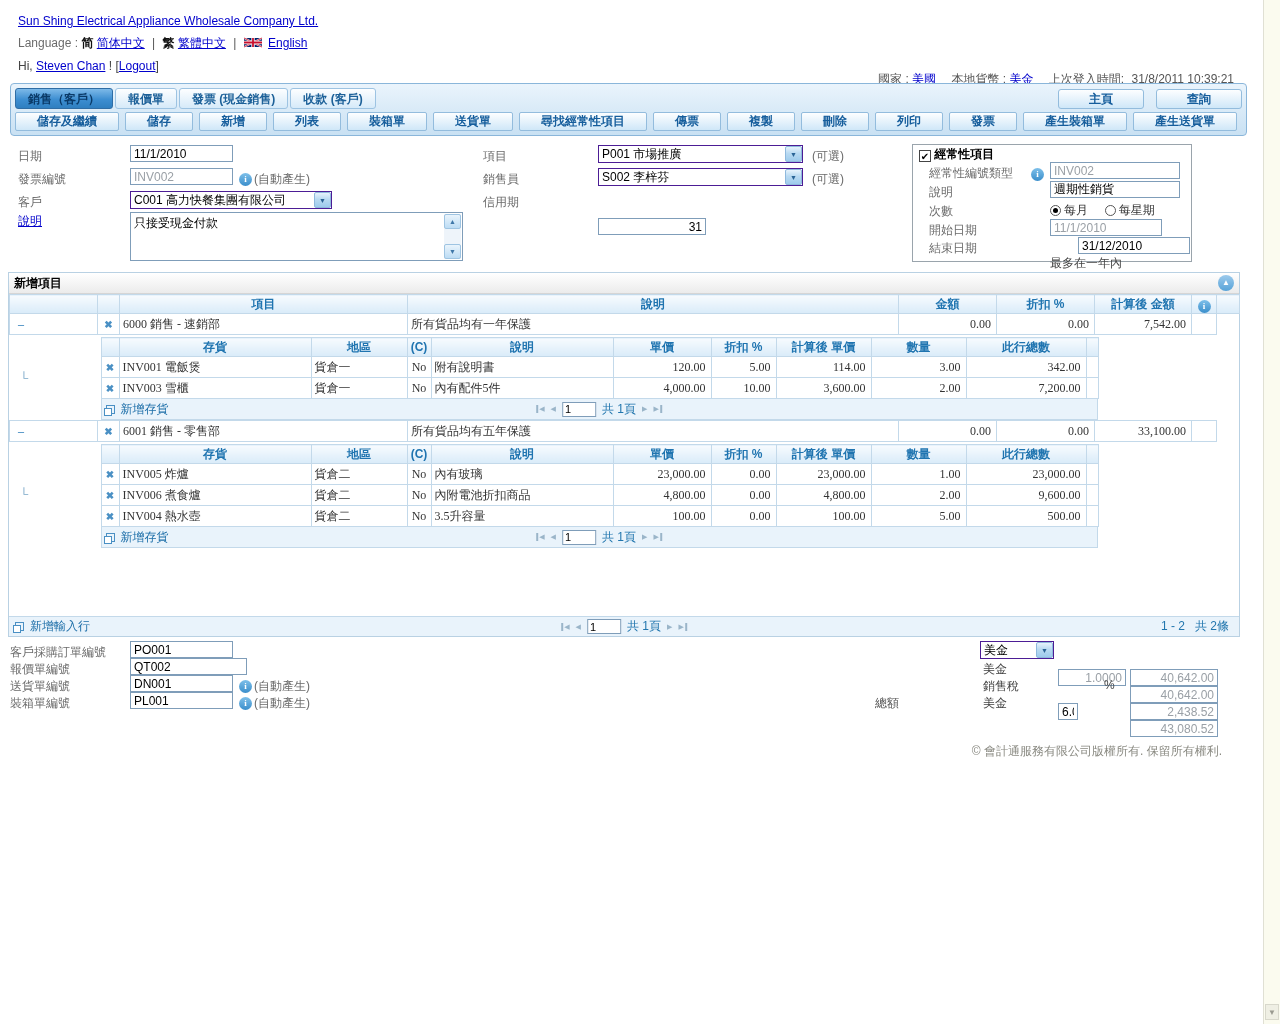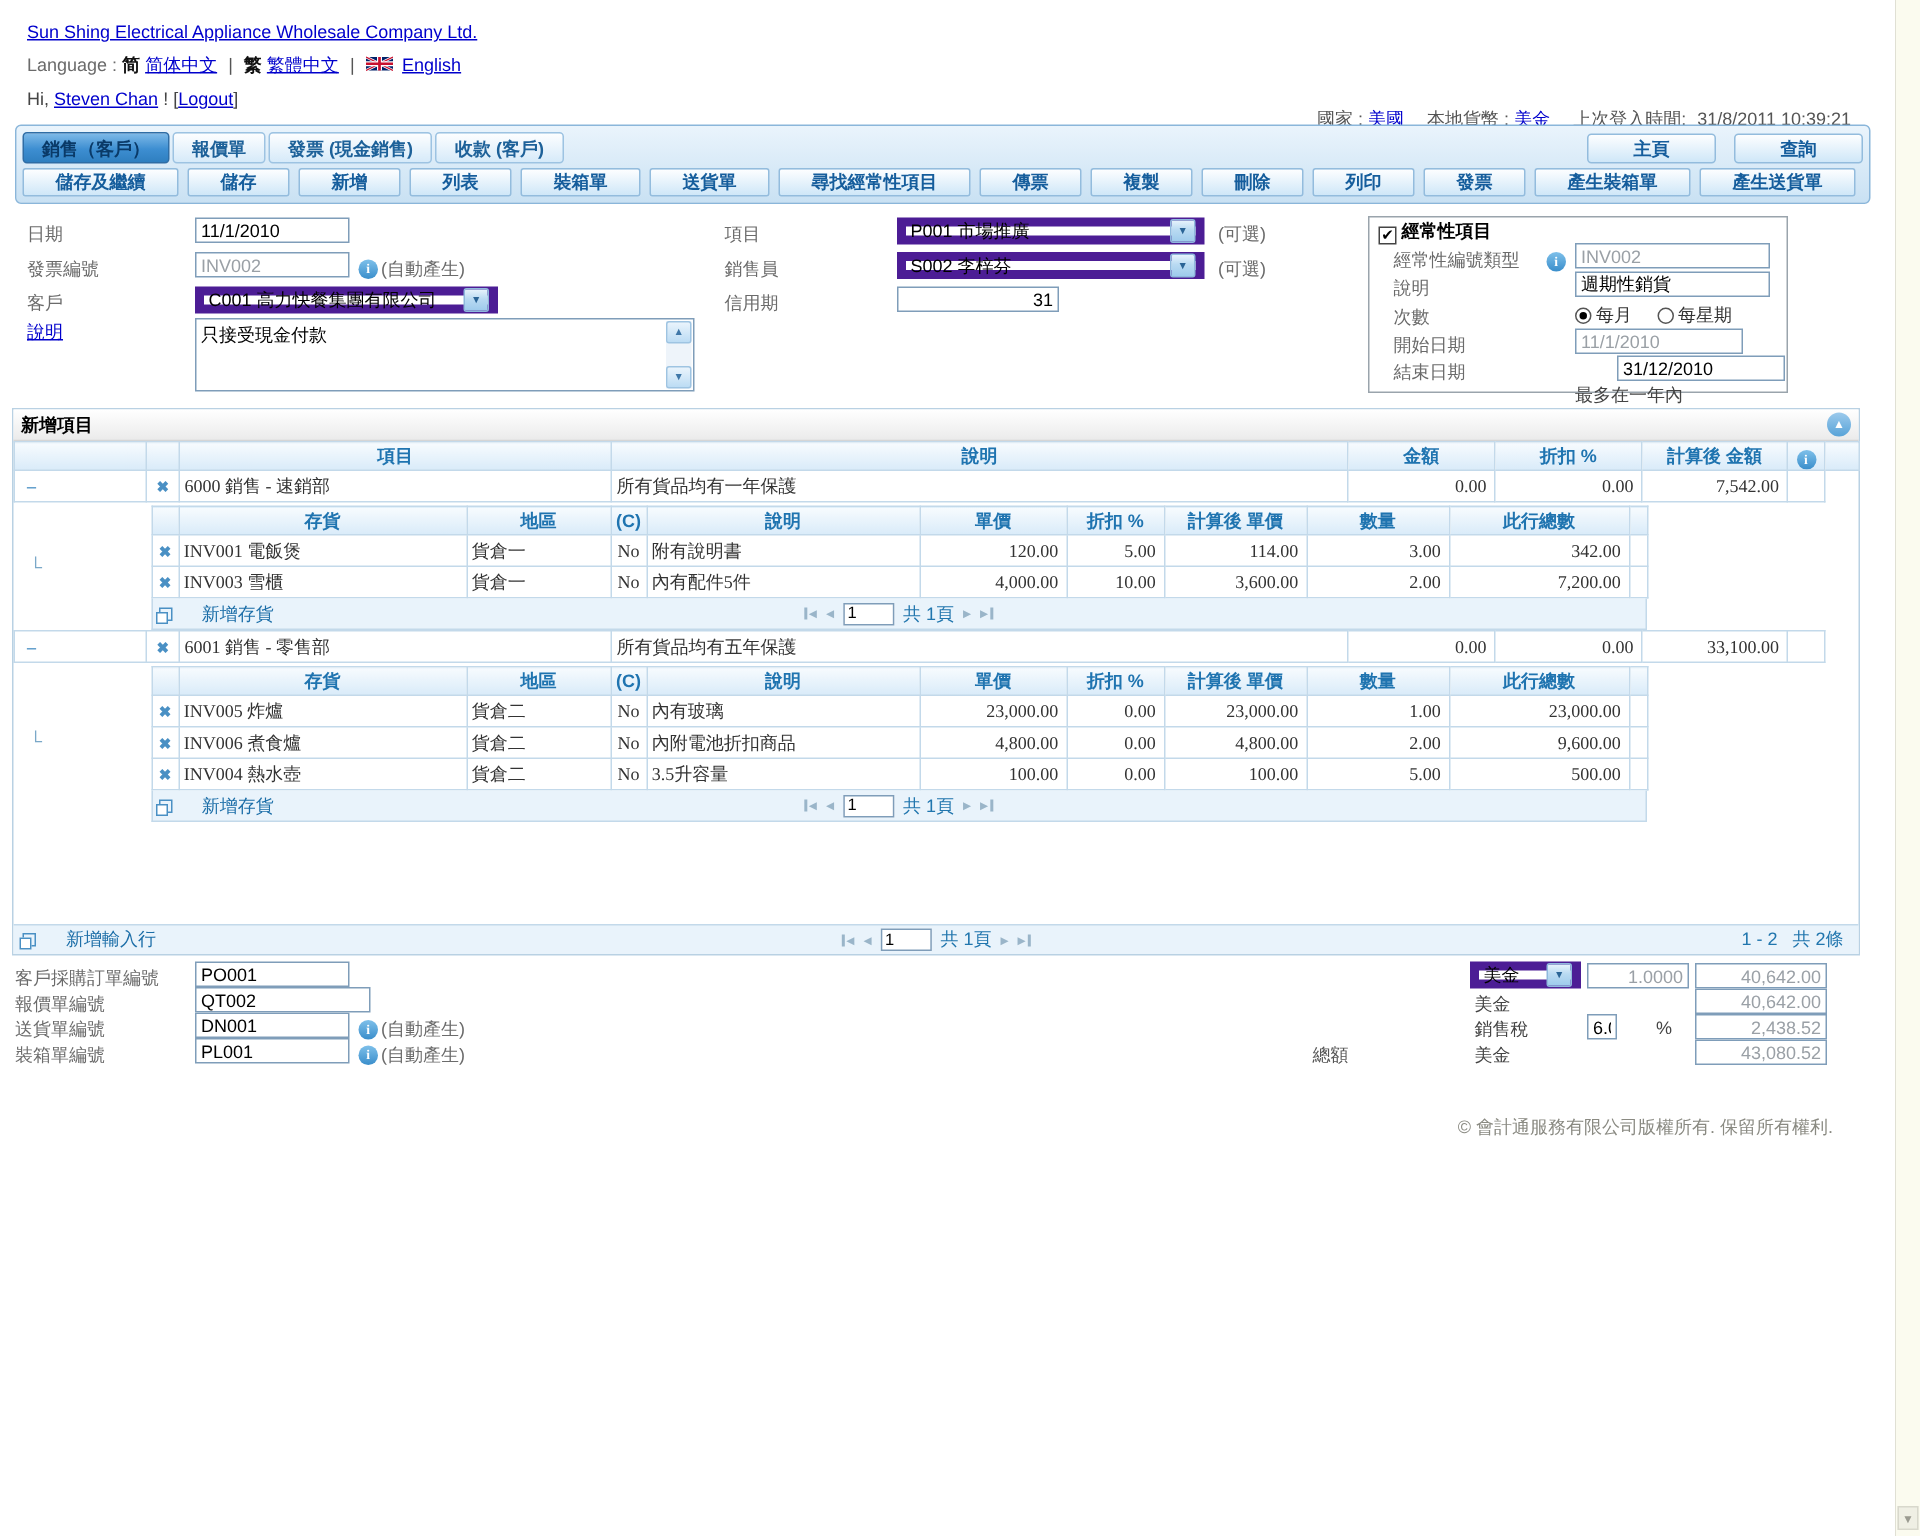--- a/index.html
+++ b/index.html
@@ -33,22 +33,22 @@
   .toolrow { display:flex; gap:6px; margin-top:3px; }
   .toolbtn { height:19px; line-height:17px; padding:0 21px; font-weight:bold; font-size:12px; color:#155d9c;
              background:linear-gradient(#fdfeff,#cfe7f8); border:1px solid #93bcdd; border-radius:2px;
              cursor:pointer; white-space:nowrap; }
 
   
   .formarea { position:relative; height:124px; margin-top:6px; }
   .fa { position:absolute; white-space:nowrap; }
   input.ibox { height:17px; border:1px solid #7f9db9; font-size:12px; padding:0 3px; background:#fff; color:#000; }
   input.ghost { color:#9aa0a6; }
-  input.num { text-align:right; }
-  .fsel { position:absolute; height:18px; border:6px solid #4c1d95; background:#fff; display:flex; align-items:center; cursor:pointer; }
+  input.num { text-align:right;margin-top:27px; }
+  .fsel { position:absolute; height:18px; border:1px solid #4c1d95; background:#fff; display:flex; align-items:center; cursor:pointer; }
   .fsel .txt { flex:1; padding:0 3px; overflow:hidden; white-space:nowrap; font-size:12px; color:#000; }
   .fsel .btn { width:17px; height:16px; background:linear-gradient(#e7f3fc,#b9daf2 45%,#9ecbec);
                border:1px solid #8fb9dd; border-radius:2px; color:#2a6496; font-size:7px;
                display:flex; align-items:center; justify-content:center; }
   .info-ico { display:inline-block; width:13px; height:13px; border-radius:50%; text-align:center;
               background:linear-gradient(#7ec0ea,#3a8ecb); color:#fff; font-weight:bold; font-size:9px;
               line-height:13px; font-family:"Liberation Serif",serif; vertical-align:-2px; }
   .ta-wrap { position:absolute; border:1px solid #7f9db9; background:#fff; }
   .ta-text { position:absolute; left:3px; top:2px; right:20px; font-size:12px; color:#000; }
   .ta-scroll { position:absolute; top:1px; right:1px; bottom:1px; width:17px; background:#eef4fa;
@@ -80,21 +80,21 @@
   .grid td.r { text-align:right; padding-right:5px; }
   .grid td.c { text-align:center; }
   .xdel { color:#4a90c4; font-weight:bold; font-size:10px; cursor:pointer; }
   .minus { color:#4a90c4; font-weight:bold; cursor:pointer; padding-left:5px; }
   td.subcell { border:none; padding:2px 0 0 0; position:relative; height:auto; }
   .l-ico { position:absolute; left:10px; top:42%; color:#7aa8c8; font-size:12px; }
   .subwrap { margin-left:91px; width:997px; }
   table.sub { width:997px; }
   .subfoot { margin-left:91px; width:997px; position:relative; height:21px; background:#e9f3fb;
              border:1px solid #c3d9ea; border-top:none; display:flex; align-items:center; padding:0 4px; }
-  .addlink { color:#1c6ea8; cursor:pointer; display:inline-flex; align-items:center; gap:20px; }
+  .addlink { color:#1c6ea8; cursor:pointer; display:inline-flex; align-items:center; gap:6px; }
   .add-ico { display:inline-block; width:9px; height:9px; border:1px solid #4a90c4; background:#eaf4fc; position:relative; }
   .add-ico::after { content:""; position:absolute; left:-3px; bottom:-3px; width:6px; height:6px; border:1px solid #4a90c4; background:#fff; }
   .pager { position:absolute; left:50%; transform:translateX(-50%); display:flex; align-items:center; gap:6px; color:#9ab5c9; }
   .pg { font-size:7px; cursor:pointer; }
   .pg-first { border-left:2px solid #9ab5c9; padding-left:1px; }
   .pg-last { border-right:2px solid #9ab5c9; padding-right:1px; }
   .pager input { width:34px; height:15px; border:1px solid #7f9db9; font-size:11px; padding:0 2px; }
   .pg-label { color:#2176ae; font-size:12px; }
   tr.spacer td { border:none; height:68px; }
   .bottombar { position:relative; height:20px; background:#e9f3fb; border-top:1px solid #c3d9ea;

